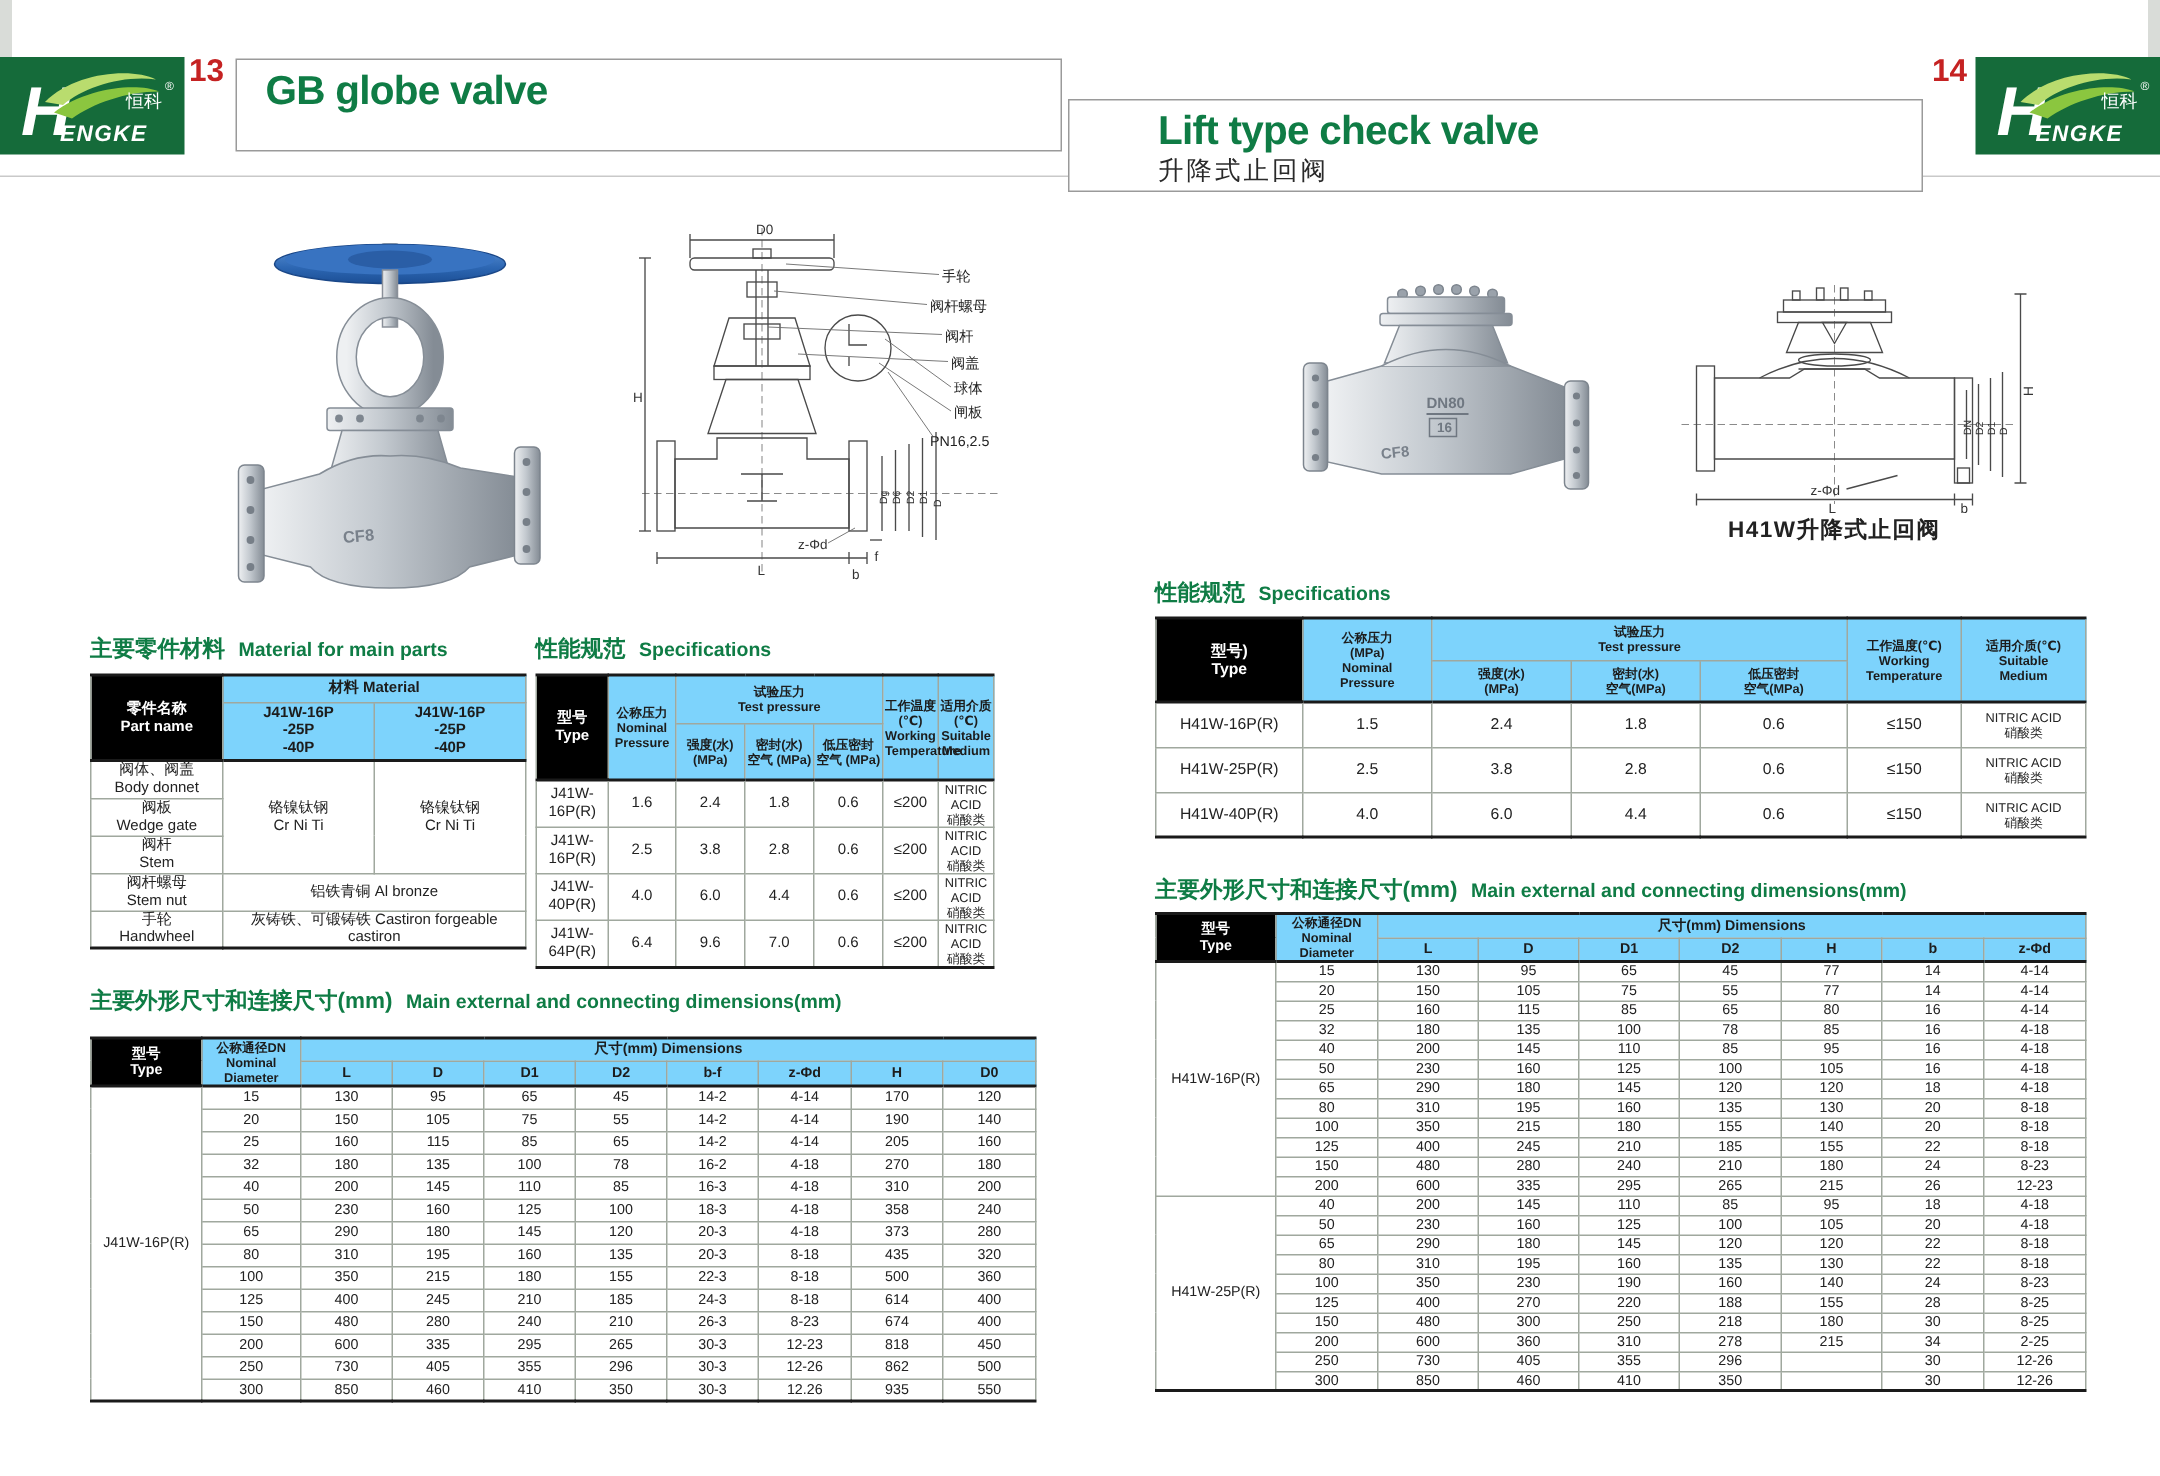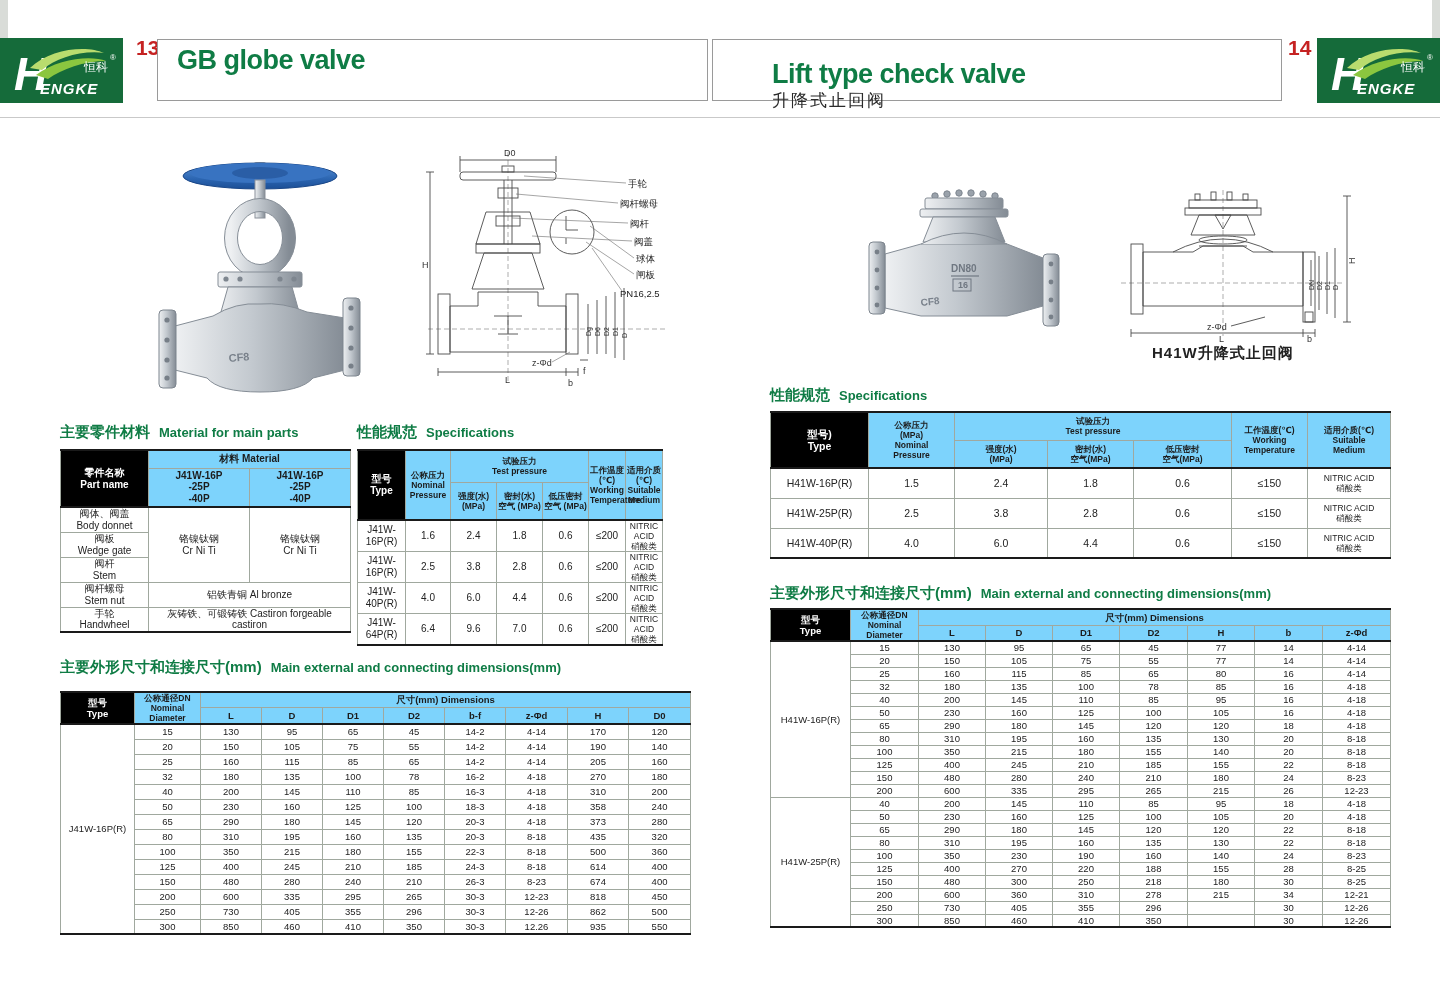--- a/index.html
+++ b/index.html
@@ -53,25 +53,25 @@
 <div class="logo-box" style="left:0;">
   <svg width="123" height="65" viewBox="0 0 123 65">
     <text x="14" y="52" font-size="46" font-style="italic" font-weight="bold" fill="#fff">H</text>
     <path d="M30,30 C50,10 88,7 104,15 C82,12 56,20 42,32 Z" fill="#b9dc6e"></path>
     <path d="M36,37 C58,20 92,17 106,23 C84,23 62,31 48,41 Z" fill="#8bc63f"></path>
     <text x="84" y="33" font-size="12" fill="#fff">恒科</text>
     <text x="110" y="22" font-size="8" fill="#fff">®</text>
     <text x="40" y="56" font-size="15" font-style="italic" font-weight="bold" letter-spacing="1" fill="#fff">ENGKE</text>
   </svg>
 </div>
-<div class="page-num" style="left:136px;">13</div>
+<div class="page-num" style="left:126px;">13</div>
 <div class="title-box" style="left:157px;width:551px;padding:6px 0 0 19px;">
   <div class="title-en">GB globe valve</div>
 </div>
-<div class="title-box" style="left:712px;width:570px;padding:20px 0 0 59px;">
+<div class="title-box" style="left:712px;width:570px;padding:6px 0 0 59px;margin-top:27px;">
   <div class="title-en">Lift type check valve</div>
   <div class="title-zh">升降式止回阀</div>
 </div>
 <div class="page-num" style="left:1288px;">14</div>
 <div class="logo-box" style="left:1317px;">
   <svg width="123" height="65" viewBox="0 0 123 65">
     <text x="14" y="52" font-size="46" font-style="italic" font-weight="bold" fill="#fff">H</text>
     <path d="M30,30 C50,10 88,7 104,15 C82,12 56,20 42,32 Z" fill="#b9dc6e"></path>
     <path d="M36,37 C58,20 92,17 106,23 C84,23 62,31 48,41 Z" fill="#8bc63f"></path>
     <text x="84" y="33" font-size="12" fill="#fff">恒科</text>
@@ -918,21 +918,21 @@
         <td>8-25</td>
       </tr>
       <tr>
         <td>200</td>
         <td>600</td>
         <td>360</td>
         <td>310</td>
         <td>278</td>
         <td>215</td>
         <td>34</td>
-        <td>12-21</td>
+        <td>2-25</td>
       </tr>
       <tr>
         <td>250</td>
         <td>730</td>
         <td>405</td>
         <td>355</td>
         <td>296</td>
         <td></td>
         <td>30</td>
         <td>12-26</td>

